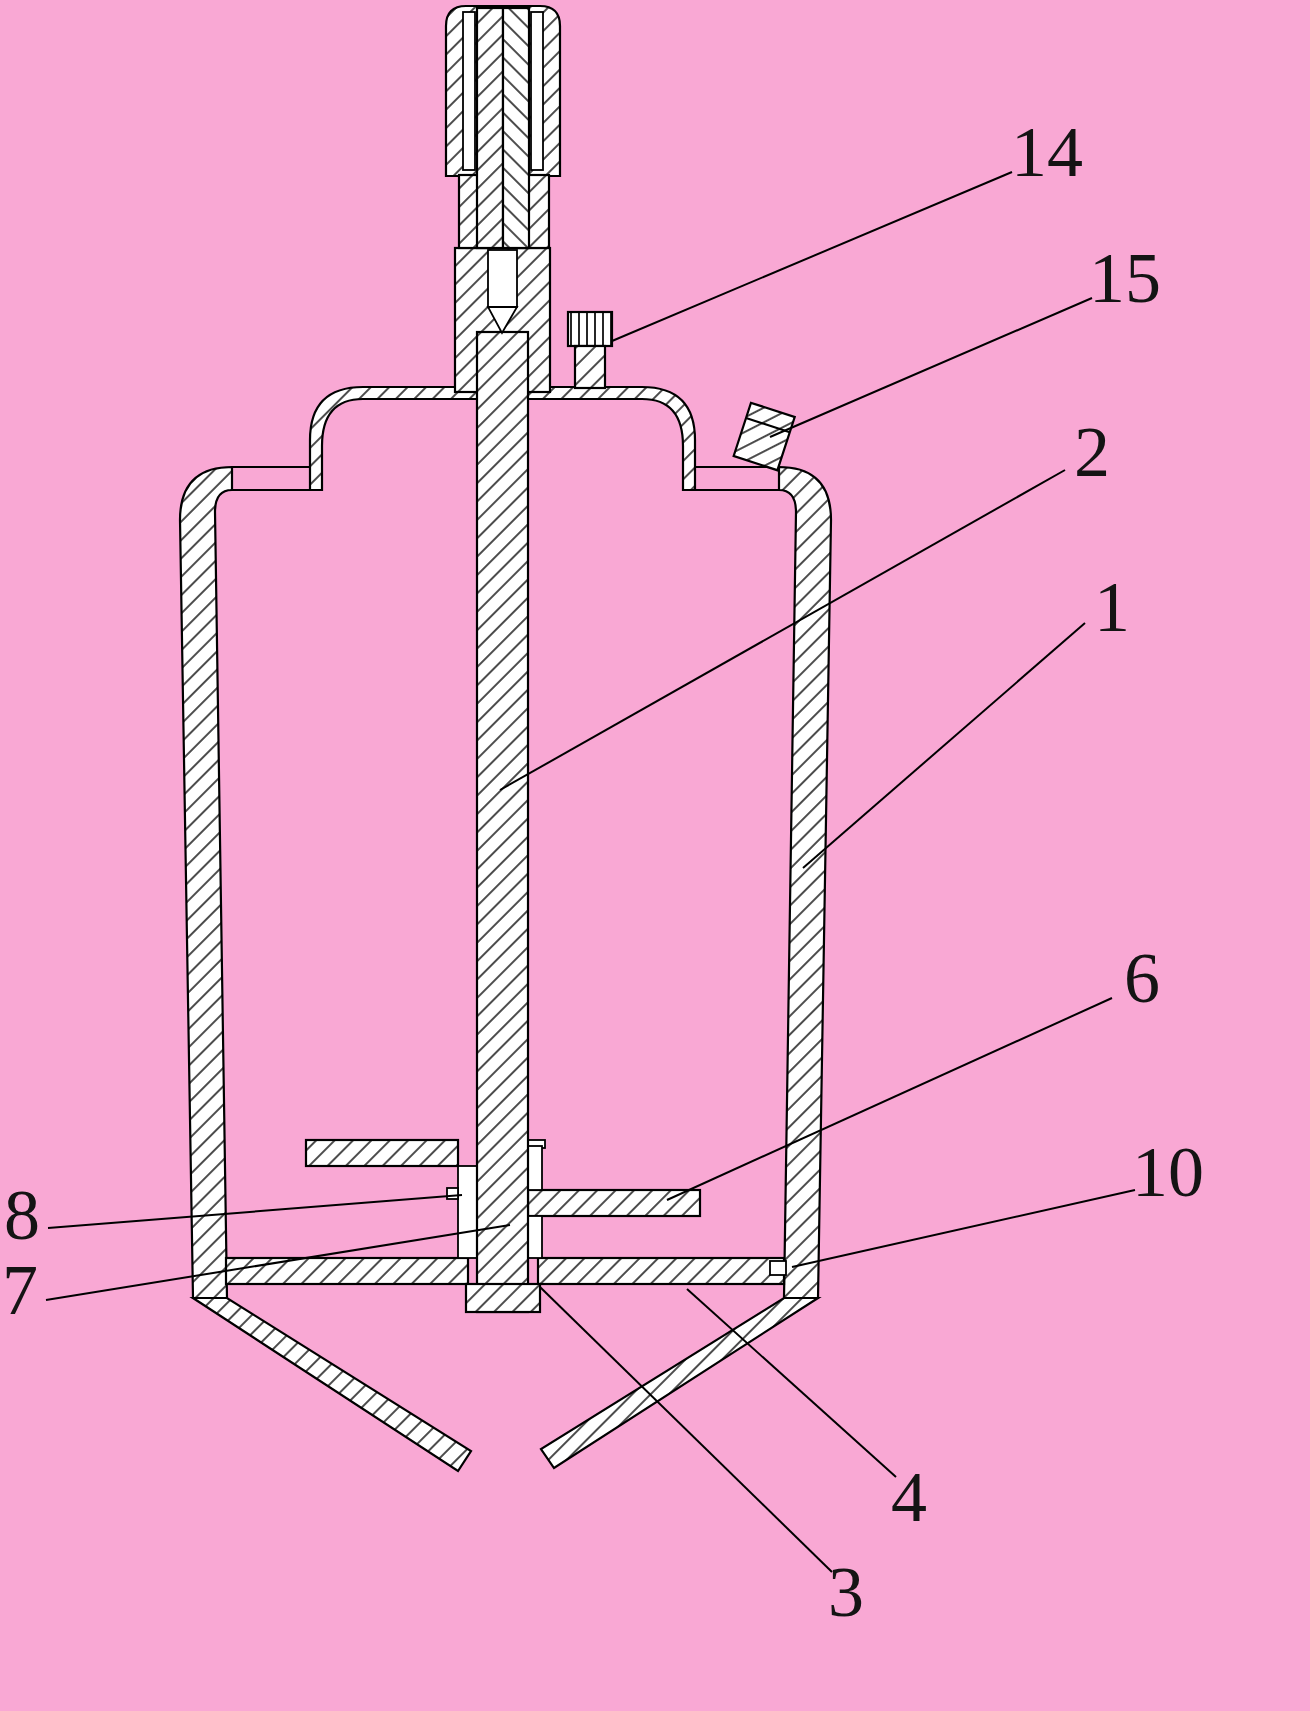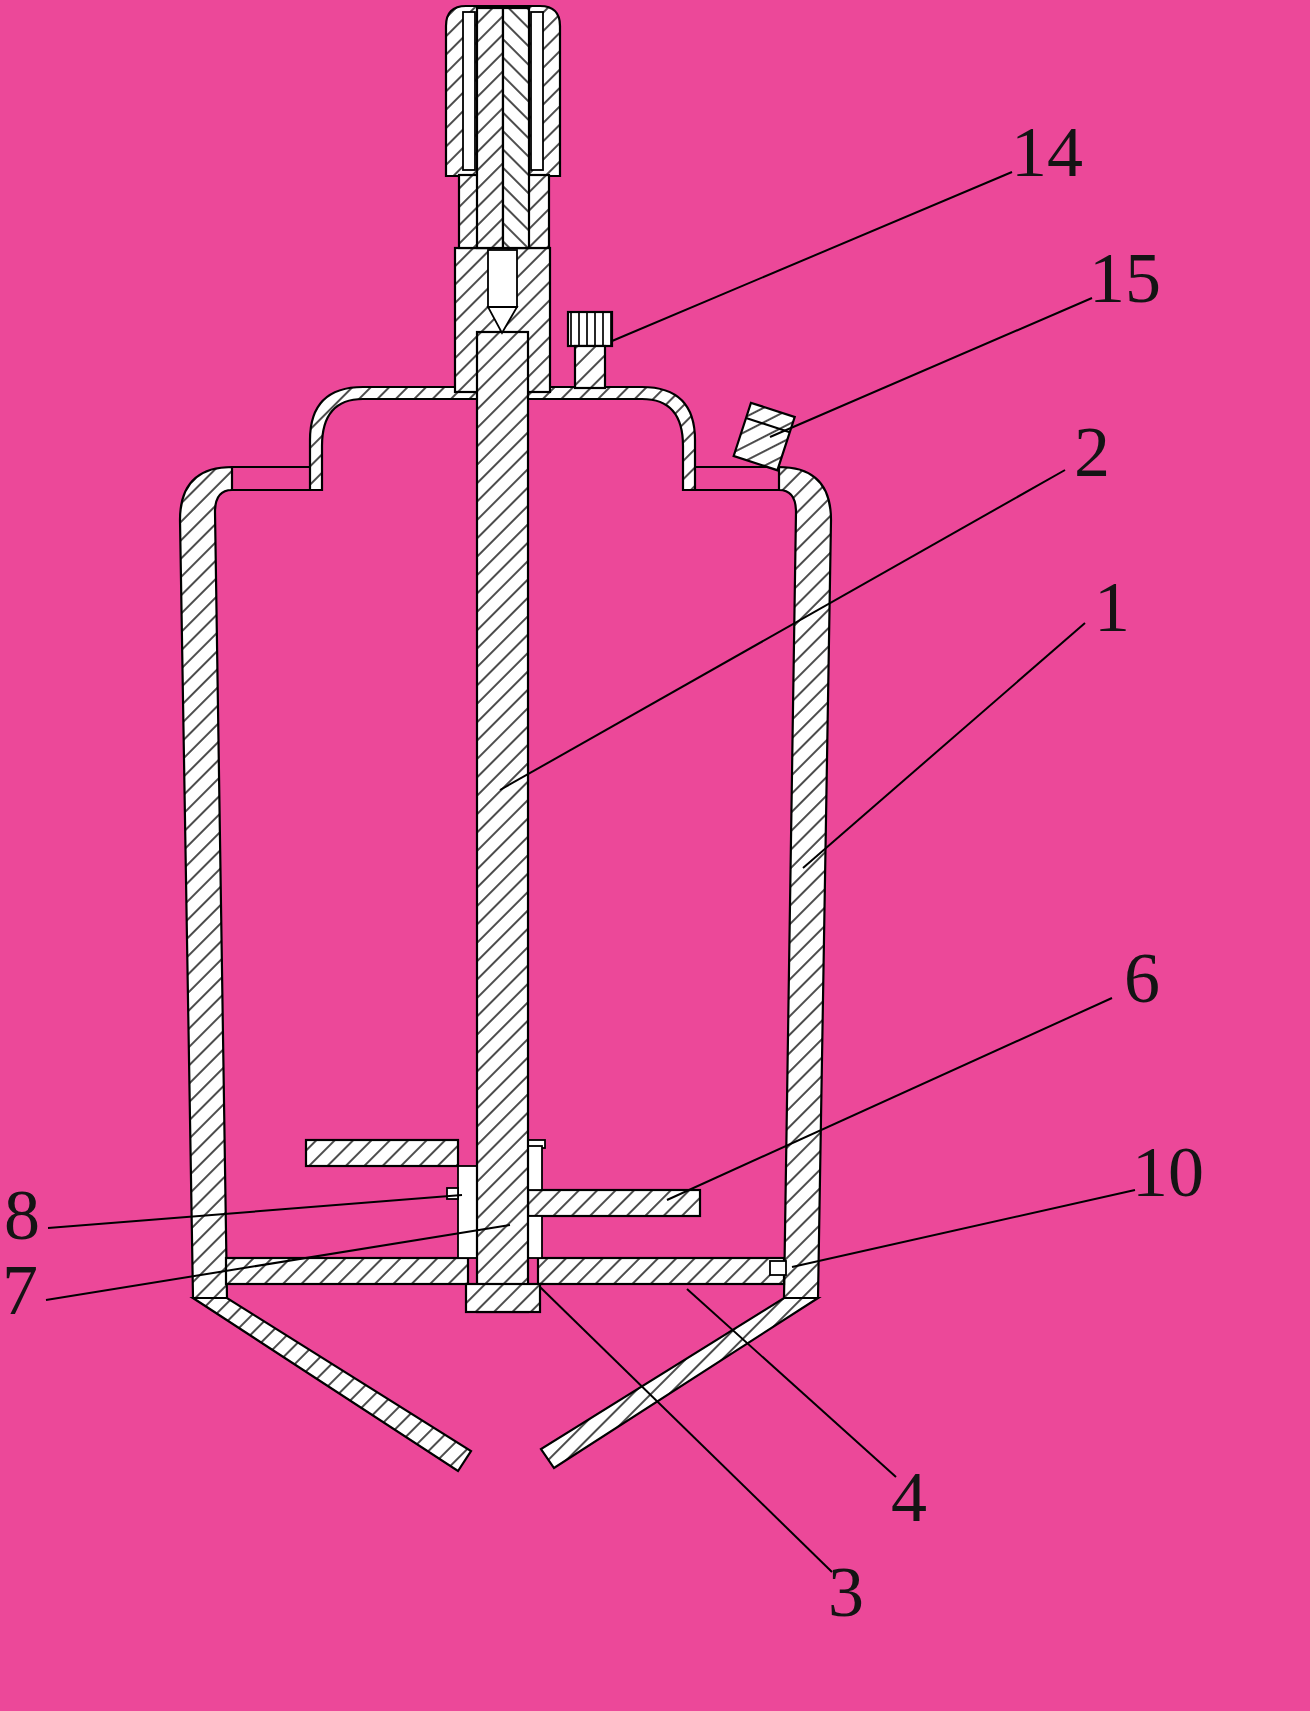--- a/index.html
+++ b/index.html
@@ -1,16 +1,16 @@
 <!DOCTYPE html>
 <html><head>
 <meta charset="utf-8">
 <style>
   html,body{margin:0;padding:0;background:#ffffff;}
-  .page{position:relative;width:1310px;height:1711px;background:#ec4899;overflow:hidden;
+  .page{position:relative;width:1310px;height:1711px;background:#f9a8d4;overflow:hidden;
         font-family:"Liberation Serif", serif;}
   svg{position:absolute;inset:0;display:block;}
   .ref-label{font-family:"Liberation Serif", serif;font-size:72px;fill:#141414;}
 </style>
 </head>
 <body>
 
 <div class="page">
 <svg viewBox="0 0 1310 1711" width="1310" height="1711">
 

